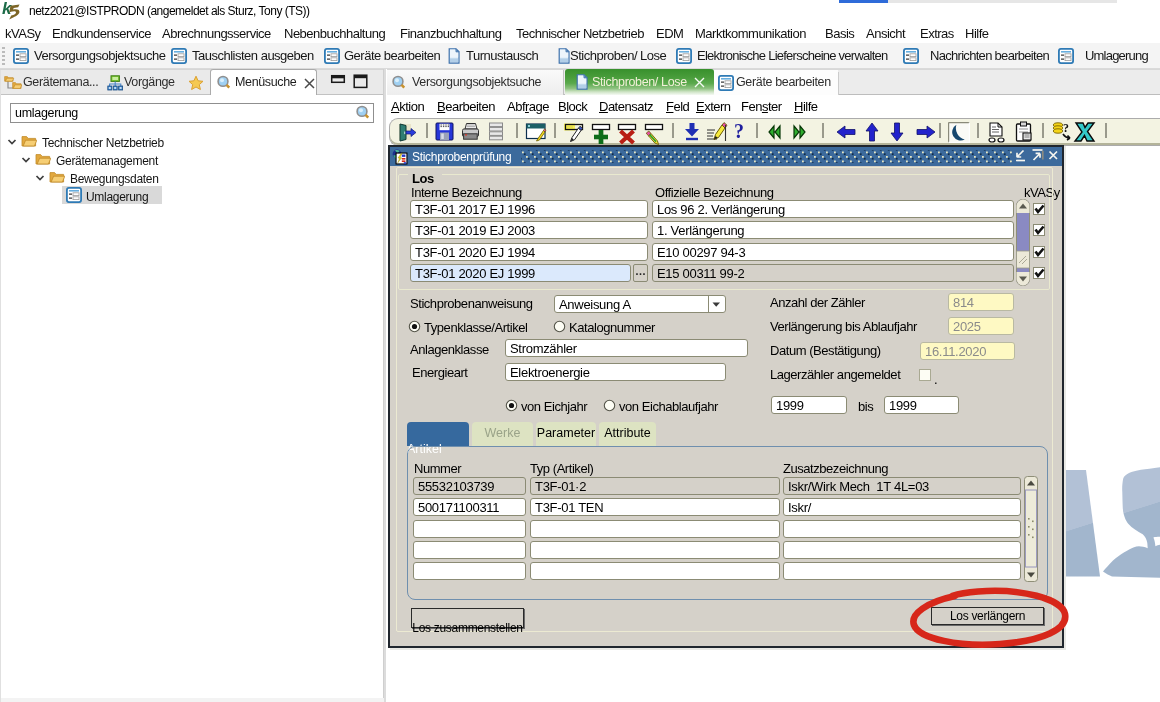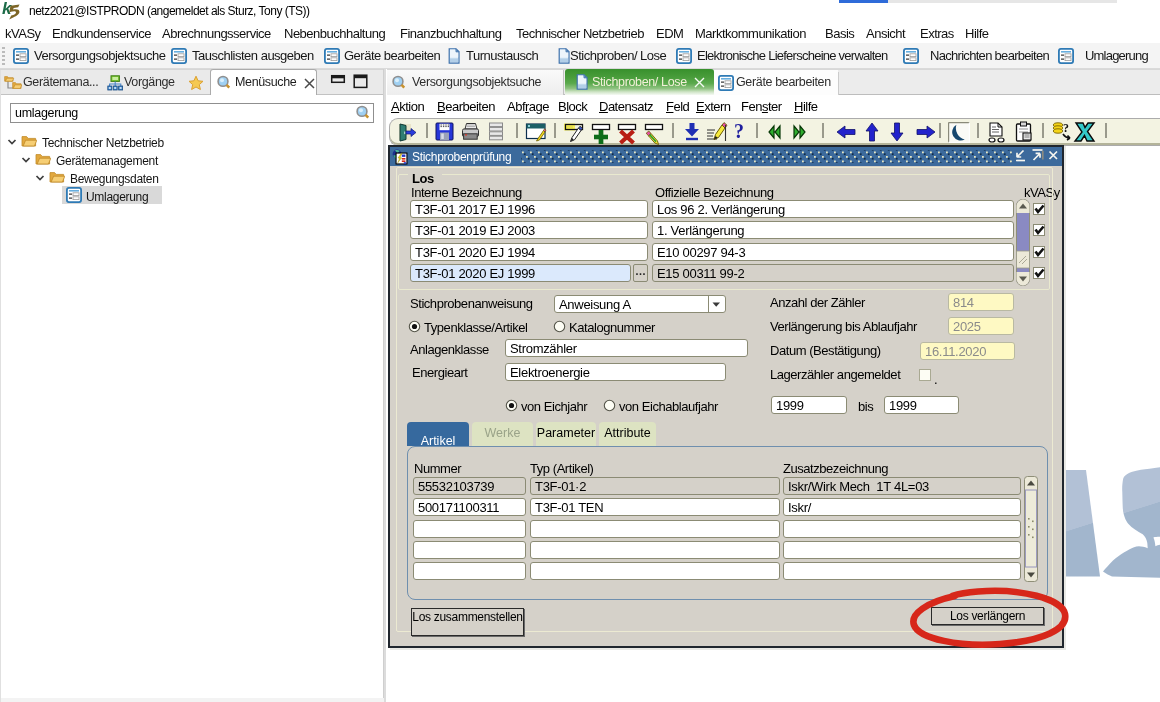--- a/index.html
+++ b/index.html
@@ -507,21 +507,21 @@
 <div class="dfld" style="left:920px;top:342px;width:95px">16.11.2020</div>
 <div class="cb" style="left:919px;top:369px;border-color:#a9a992;background:#fdfdf4"></div>
 <span class="lbl" style="left:934px;top:372px">.</span>
 
 <span class="lbl" style="left:521px;top:399px">von Eichjahr</span>
 <span class="lbl" style="left:619px;top:399px">von Eichablaufjahr</span>
 <div class="fld" style="left:771px;top:396px;width:76px">1999</div>
 <span class="lbl" style="left:858px;top:399px">bis</span>
 <div class="fld" style="left:884px;top:396px;width:75px">1999</div>
 
-<div class="abs" style="left:407px;top:422px;width:62px;height:24px;background:#36699e;border-radius:4px 4px 0 0;color:#fff;font-size:12.5px;text-align:center;padding-top:12px">Artikel</div>
+<div class="abs" style="left:407px;top:422px;width:62px;height:24px;background:#36699e;border-radius:4px 4px 0 0;color:#fff;font-size:12.5px;padding-top:20px">Artikel</div>
 <div class="abs" style="left:472px;top:422px;width:61px;height:24px;background:#dde3c2;border-radius:4px 4px 0 0;color:#9aa389;font-size:12.5px;text-align:center;padding-top:4px">Werke</div>
 <div class="abs" style="left:536px;top:422px;width:60px;height:24px;background:#dde3c2;border-radius:4px 4px 0 0;color:#000;font-size:12.5px;text-align:center;padding-top:4px">Parameter</div>
 <div class="abs" style="left:599px;top:422px;width:57px;height:24px;background:#dde3c2;border-radius:4px 4px 0 0;color:#000;font-size:12.5px;text-align:center;padding-top:4px">Attribute</div>
 
 <div class="abs" style="left:407px;top:446px;width:641px;height:154px;border:1px solid #6f8fae;border-radius:8px"></div>
 <span class="lbl" style="left:414px;top:461px">Nummer</span>
 <span class="lbl" style="left:530px;top:461px">Typ (Artikel)</span>
 <span class="lbl" style="left:783px;top:461px">Zusatzbezeichnung</span>
 
 <div class="fld" style="left:413px;top:477px;width:113px;background:#d5d1c9">55532103739</div>
@@ -548,18 +548,18 @@
   <g fill="#8a8a6a">
     <rect x="4" y="42" width="1.6" height="1.6"></rect>
       <rect x="8" y="44.5" width="1.6" height="1.6"></rect>
     <rect x="4" y="50" width="1.6" height="1.6"></rect>
       <rect x="8" y="52.5" width="1.6" height="1.6"></rect>
     <rect x="4" y="58" width="1.6" height="1.6"></rect>
       <rect x="8" y="60.5" width="1.6" height="1.6"></rect>
   </g>
 </svg>
 
-<div class="btn3" style="left:411px;top:608px;width:113px;height:28px;padding-top:1px;white-space:nowrap;font-size:12px">Los zusammenstellen</div>
+<div class="btn3" style="left:411px;top:608px;width:113px;height:20px;padding-top:12px;white-space:nowrap;font-size:12px">Los zusammenstellen</div>
 <div class="btn3" style="left:931px;top:607px;width:113px;height:18px;padding-top:1px;white-space:nowrap;font-size:12px">Los verlängern</div>
 
 <svg class="abs" style="left:905px;top:585px" width="170" height="65" viewBox="0 0 170 65">
   <path d="M 50 11 C 22 17 5 29 9 40 C 14 54 55 62 95 59 C 138 56 163 44 160 29 C 157 14 116 3 73 6.5 C 63 7.3 53 9 47.5 10.8" fill="none" stroke="#d7271a" stroke-width="6.6" stroke-linecap="round"></path>
 </svg>
 
 </body></html>

